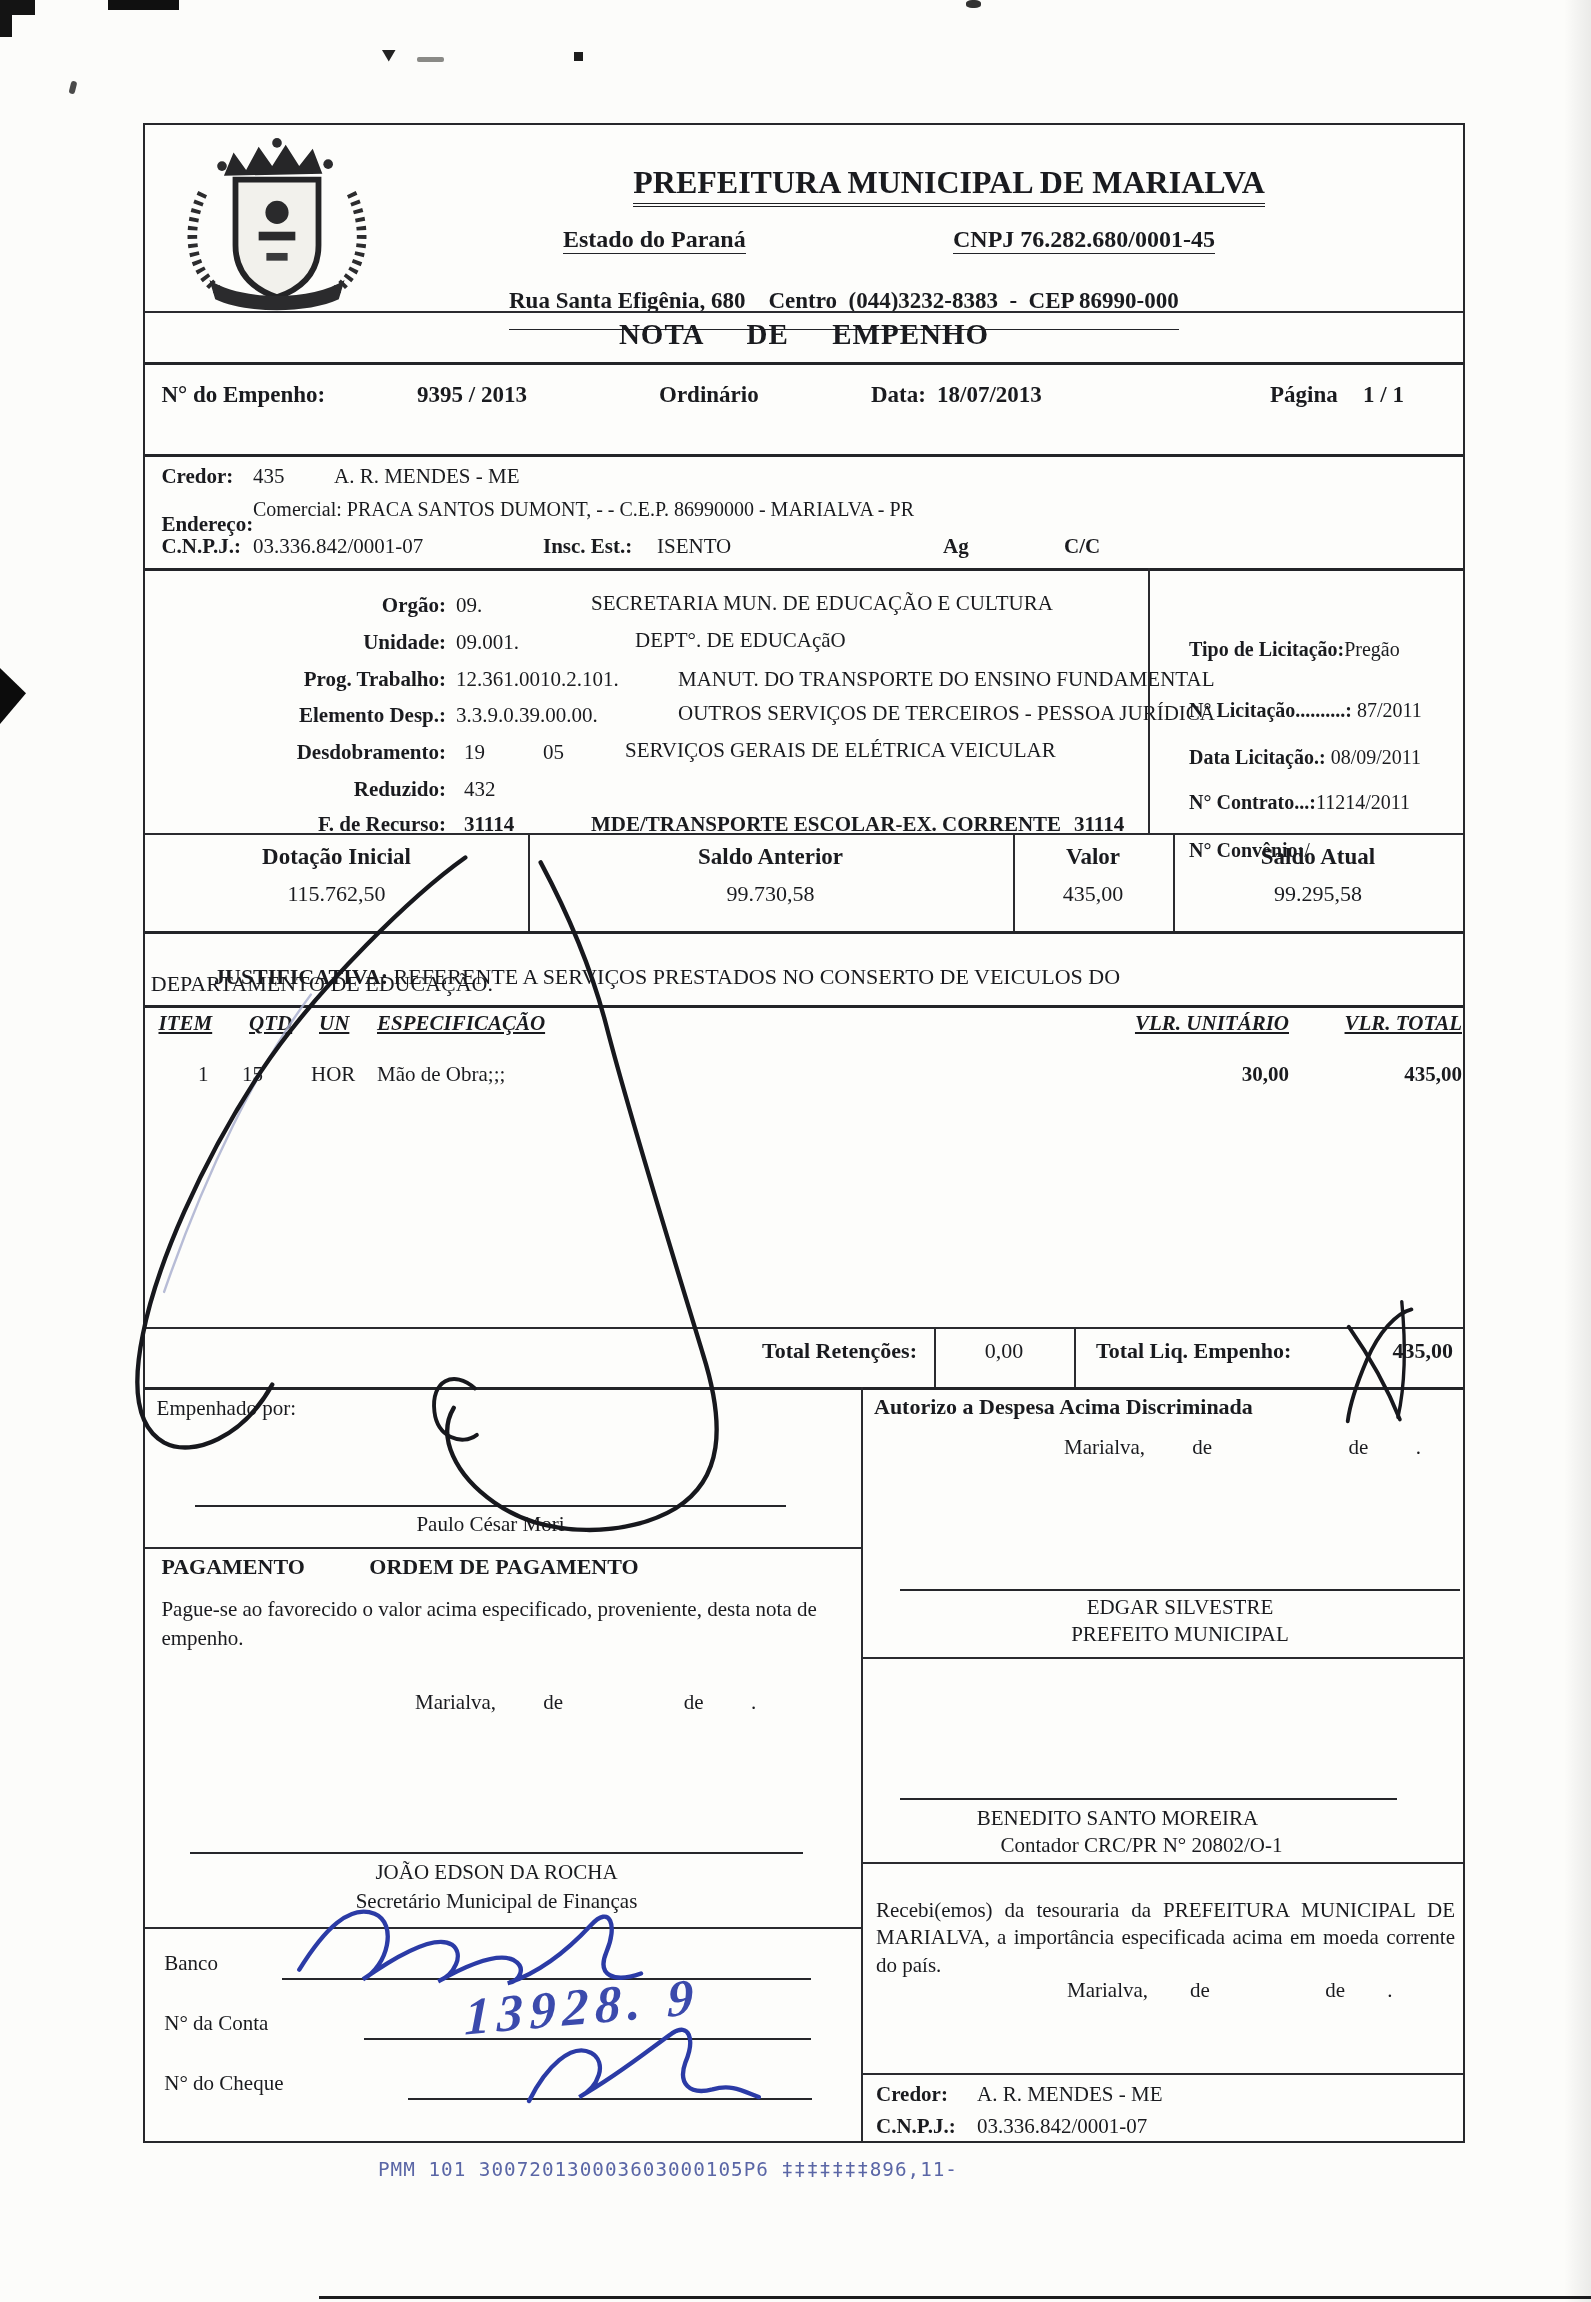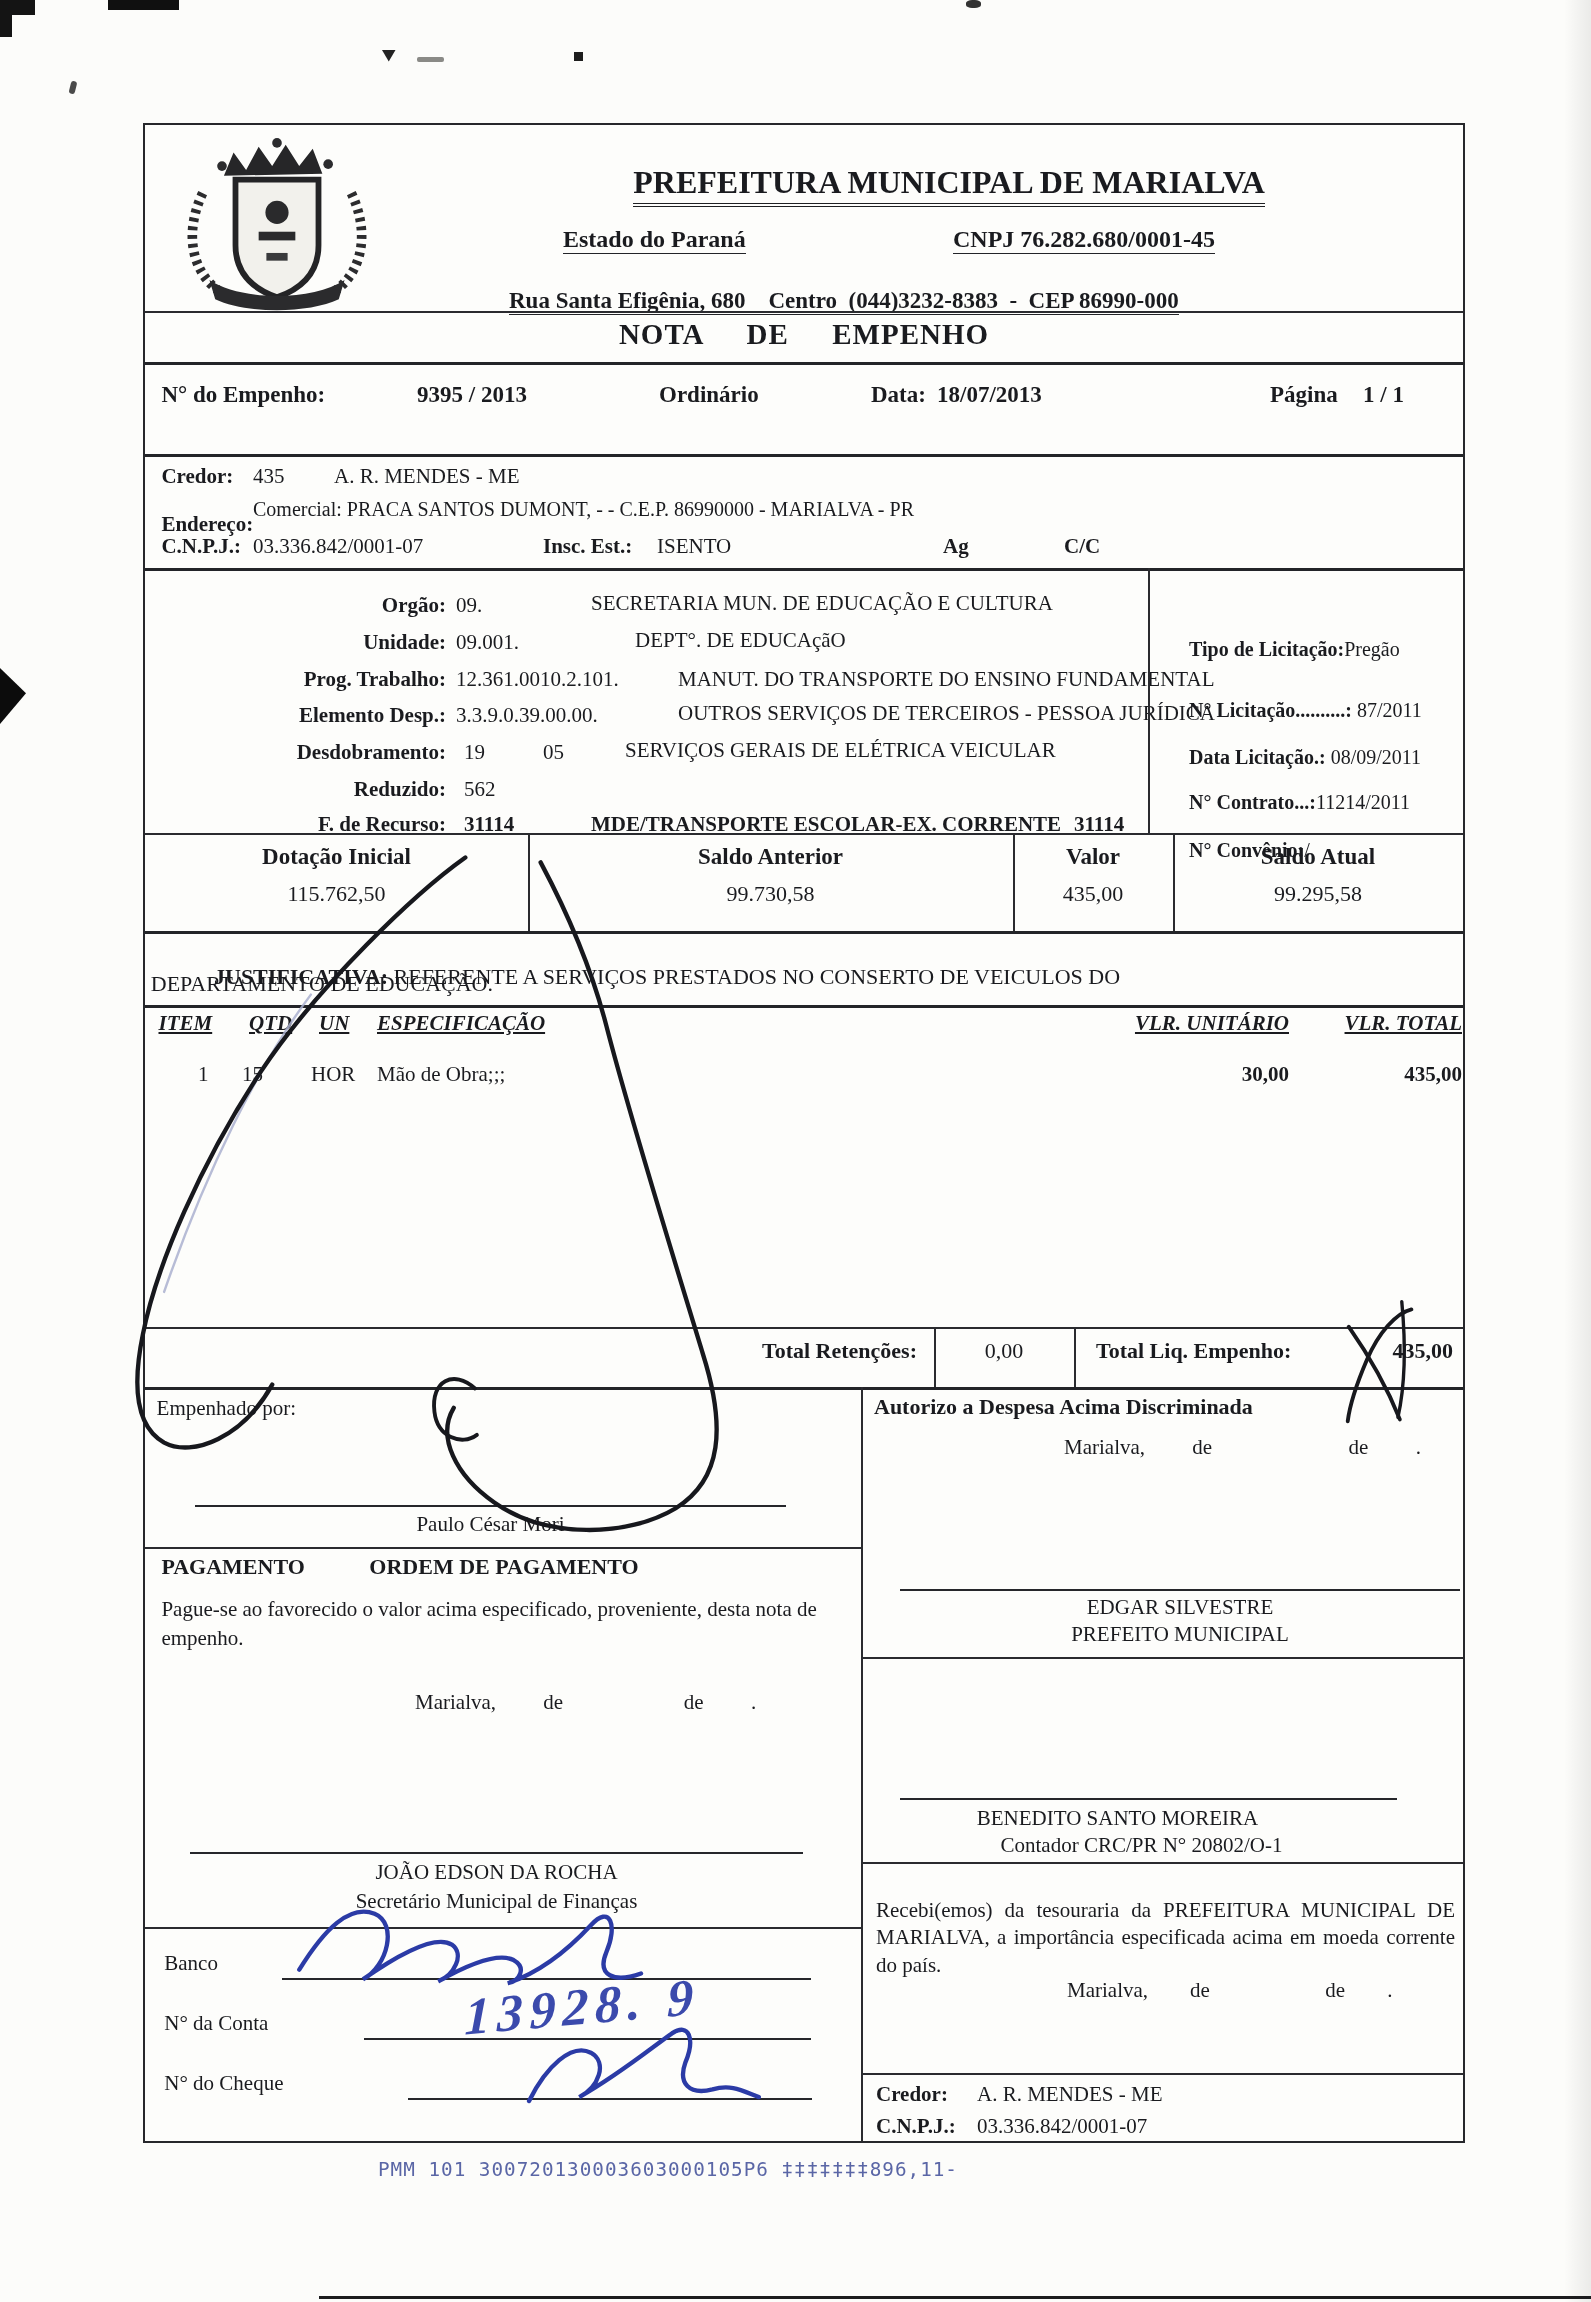--- a/index.html
+++ b/index.html
@@ -12,21 +12,21 @@
   .ctr{text-align:center;}
   .rgt{text-align:right;}
   .para{white-space:normal;}
   .hline{position:absolute;background:#2a2b2f;height:1.9px;}
   .hline3{position:absolute;background:#232428;height:2.9px;}
   .vline{position:absolute;background:#2a2b2f;width:1.9px;}
   .sig{position:absolute;background:#26272b;height:1.9px;}
   .f21{font-size:20px;} .f22{font-size:21px;} .f23{font-size:22px;} .f24{font-size:23px;}
   .title{font-size:32px;font-weight:bold;border-bottom:4.8px double #1f2023;padding-bottom:3px;}
   .sub-u{border-bottom:1.9px solid #232428;padding-bottom:1px;font-weight:bold;font-size:24px;}
-  .addr-u{border-bottom:1.9px solid #232428;padding-bottom:1px;font-weight:bold;font-size:23px;}
+  .addr-u{border-bottom:1.9px solid #232428;padding-bottom:16px;font-weight:bold;font-size:23px;}
   .nota{font-size:29px;font-weight:bold;word-spacing:13.5px;letter-spacing:1px;}
   .ith{font-style:italic;font-weight:bold;text-decoration:underline;font-size:21px;}
   .footer-code{font-family:"DejaVu Sans Mono",monospace;font-size:19.3px;color:#5a66a6;letter-spacing:1px;}
   .conta-hand{font-family:"Liberation Serif",serif;font-style:italic;font-weight:600;
               font-size:52px;color:#2b3ba6;letter-spacing:6.8px;transform:rotate(-5deg) skewX(-6deg);opacity:.92;}
   .artifact{position:absolute;}
   svg.overlay{position:absolute;left:0;top:0;pointer-events:none;}
 </style>
 </head>
 <body>
@@ -120,21 +120,21 @@
     <div class="t b f22 rgt" style="left:0;top:578px;width:301px;">Elemento Desp.:</div>
     <div class="t f22" style="left:311px;top:578px;">3.3.9.0.39.00.00.</div>
     <div class="t f22" style="left:533px;top:576px;">OUTROS SERVIÇOS DE TERCEIROS - PESSOA JURÍDICA</div>
 
     <div class="t b f22 rgt" style="left:0;top:615px;width:301px;">Desdobramento:</div>
     <div class="t f22" style="left:319px;top:615px;">19</div>
     <div class="t f22" style="left:398px;top:615px;">05</div>
     <div class="t f22" style="left:480px;top:613px;">SERVIÇOS GERAIS DE ELÉTRICA VEICULAR</div>
 
     <div class="t b f22 rgt" style="left:0;top:652px;width:301px;">Reduzido:</div>
-    <div class="t f22" style="left:319px;top:652px;">562</div>
+    <div class="t f22" style="left:319px;top:652px;">432</div>
 
     <div class="t b f22 rgt" style="left:0;top:687px;width:301px;">F. de Recurso:</div>
     <div class="t b f22" style="left:319px;top:687px;">31114</div>
     <div class="t b f22" style="left:446px;top:687px;">MDE/TRANSPORTE ESCOLAR-EX. CORRENTE</div>
     <div class="t b f22" style="left:929px;top:687px;">31114</div>
 
     <div class="vline" style="left:1003px;top:443px;height:265px;"></div>
     <div class="t f21" style="left:1014px;top:490px;">
       <span class="b">Tipo de Licitação:</span><span>Pregão</span>
     </div>

